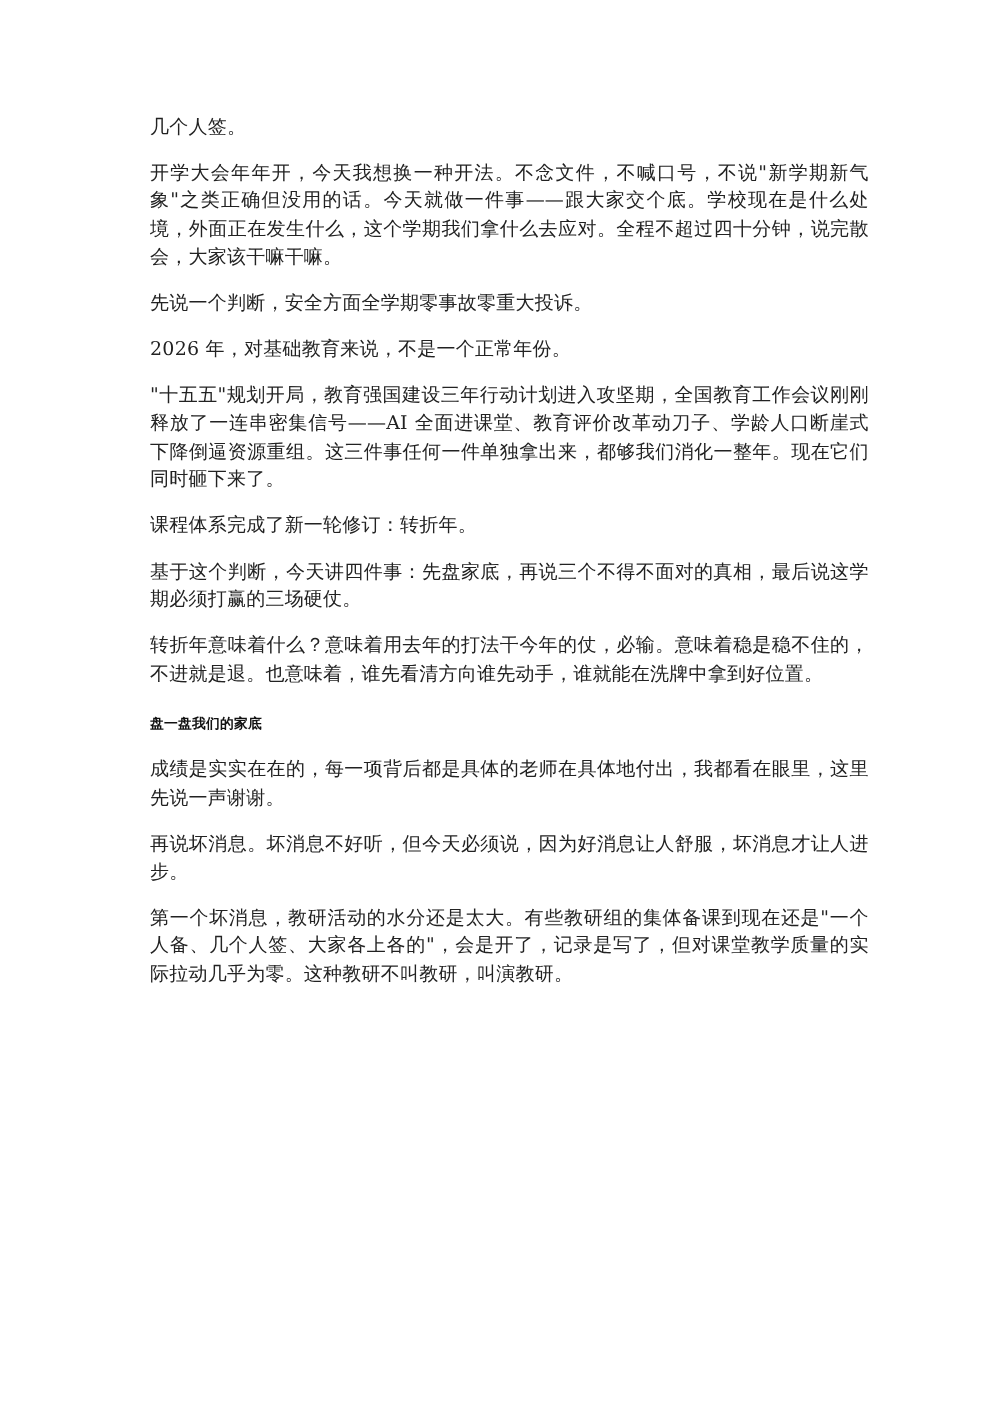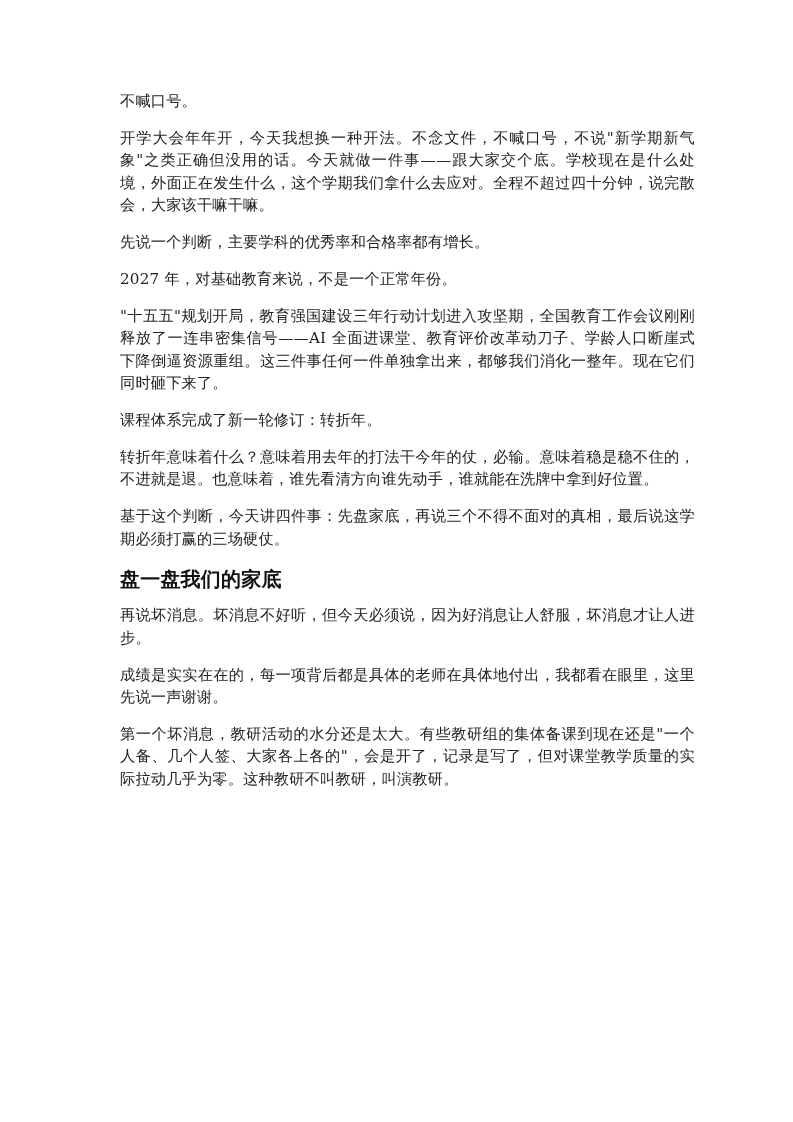--- a/index.html
+++ b/index.html
@@ -15,37 +15,37 @@
     color: #222;
     letter-spacing: 0.2px;
   }
   .page p {
     margin: 0 0 14.5px 0;
     text-align: justify;
   }
   .page h2 {
     font-family: "DejaVu Sans", "Liberation Sans", sans-serif;
     font-weight: bold;
-    font-size: 20px;
+    font-size: 11px;
     line-height: 22.4px;
     margin: 18px 0 14px 0;
     color: #111;
   }
 </style>
 </head>
 <body>
 
 <div class="page">
-  <p>不喊口号。</p>
+  <p>几个人签。</p>
   <p>开学大会年年开，今天我想换一种开法。不念文件，不喊口号，不说"新学期新气象"之类正确但没用的话。今天就做一件事——跟大家交个底。学校现在是什么处境，外面正在发生什么，这个学期我们拿什么去应对。全程不超过四十分钟，说完散会，大家该干嘛干嘛。</p>
-  <p>先说一个判断，主要学科的优秀率和合格率都有增长。</p>
-  <p>2027 年，对基础教育来说，不是一个正常年份。</p>
+  <p>先说一个判断，安全方面全学期零事故零重大投诉。</p>
+  <p>2026 年，对基础教育来说，不是一个正常年份。</p>
   <p>"十五五"规划开局，教育强国建设三年行动计划进入攻坚期，全国教育工作会议刚刚释放了一连串密集信号——AI 全面进课堂、教育评价改革动刀子、学龄人口断崖式下降倒逼资源重组。这三件事任何一件单独拿出来，都够我们消化一整年。现在它们同时砸下来了。</p>
   <p>课程体系完成了新一轮修订：转折年。</p>
+  <p>基于这个判断，今天讲四件事：先盘家底，再说三个不得不面对的真相，最后说这学期必须打赢的三场硬仗。</p>
   <p>转折年意味着什么？意味着用去年的打法干今年的仗，必输。意味着稳是稳不住的，不进就是退。也意味着，谁先看清方向谁先动手，谁就能在洗牌中拿到好位置。</p>
-  <p>基于这个判断，今天讲四件事：先盘家底，再说三个不得不面对的真相，最后说这学期必须打赢的三场硬仗。</p>
 
   <h2>盘一盘我们的家底</h2>
 
+  <p>成绩是实实在在的，每一项背后都是具体的老师在具体地付出，我都看在眼里，这里先说一声谢谢。</p>
   <p>再说坏消息。坏消息不好听，但今天必须说，因为好消息让人舒服，坏消息才让人进步。</p>
-  <p>成绩是实实在在的，每一项背后都是具体的老师在具体地付出，我都看在眼里，这里先说一声谢谢。</p>
   <p>第一个坏消息，教研活动的水分还是太大。有些教研组的集体备课到现在还是"一个人备、几个人签、大家各上各的"，会是开了，记录是写了，但对课堂教学质量的实际拉动几乎为零。这种教研不叫教研，叫演教研。</p>
 </div>
 
 </body></html>

